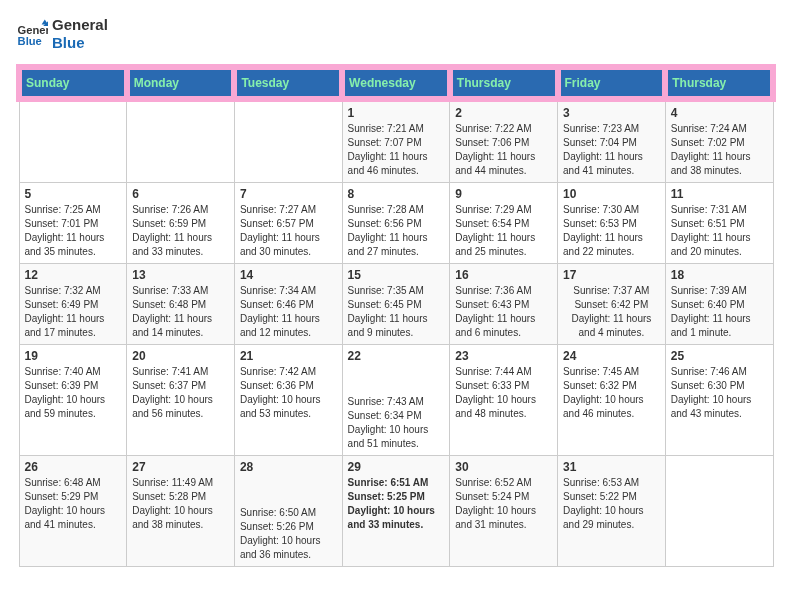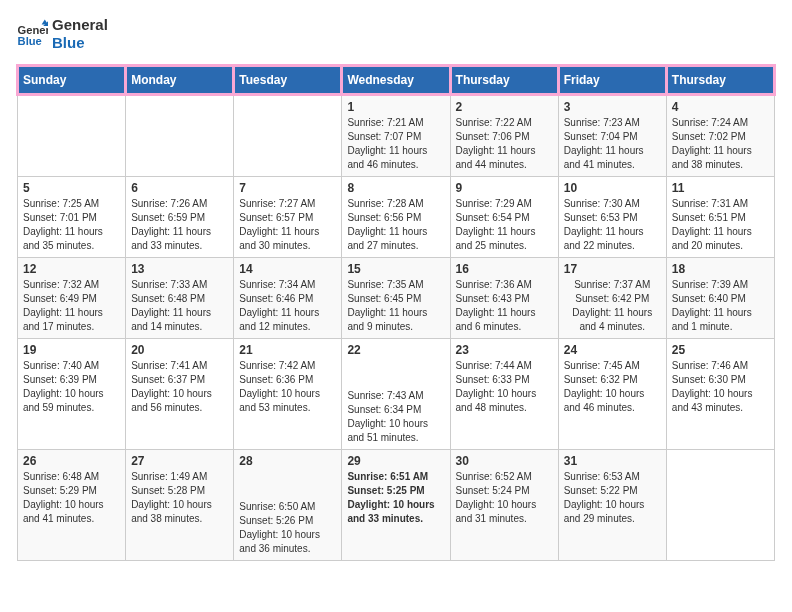--- a/index.html
+++ b/index.html
@@ -37,26 +37,26 @@
       font-size: 14px;
       color: #555;
     }
     table {
       width: 100%;
       border-collapse: collapse;
       table-layout: fixed;
     }
     thead th {
       background-color: #2a6ab1;
-      color: #ffffff;
+      color: #86efac;
       font-size: 12px;
       font-weight: bold;
       padding: 6px 4px;
       text-align: left;
-      border: 3px solid #f9a8d4;
+      border: 6px solid #f9a8d4;
     }
     tbody td {
       border: 1px solid #ccc;
       vertical-align: top;
       padding: 4px 5px;
       height: 80px;
       font-size: 10px;
       color: #333;
       background: #fff;
     }
@@ -300,21 +300,21 @@
       <tr>
         <td>
           <div class="day-num">26</div>
           <div class="day-info" style="white-space: pre-line;">Sunrise: 6:48 AM
 Sunset: 5:29 PM
 Daylight: 10 hours
 and 41 minutes.</div>
         </td>
         <td>
           <div class="day-num">27</div>
-          <div class="day-info" style="white-space: pre-line;">Sunrise: 1:49 AM
+          <div class="day-info" style="white-space: pre-line;">Sunrise: 11:49 AM
 Sunset: 5:28 PM
 Daylight: 10 hours
 and 38 minutes.</div>
         </td>
         <td>
           <div class="day-num">28</div>
           <div class="day-info" style="white-space: pre-line; margin-top: 32px;">Sunrise: 6:50 AM
 Sunset: 5:26 PM
 Daylight: 10 hours
 and 36 minutes.</div>

